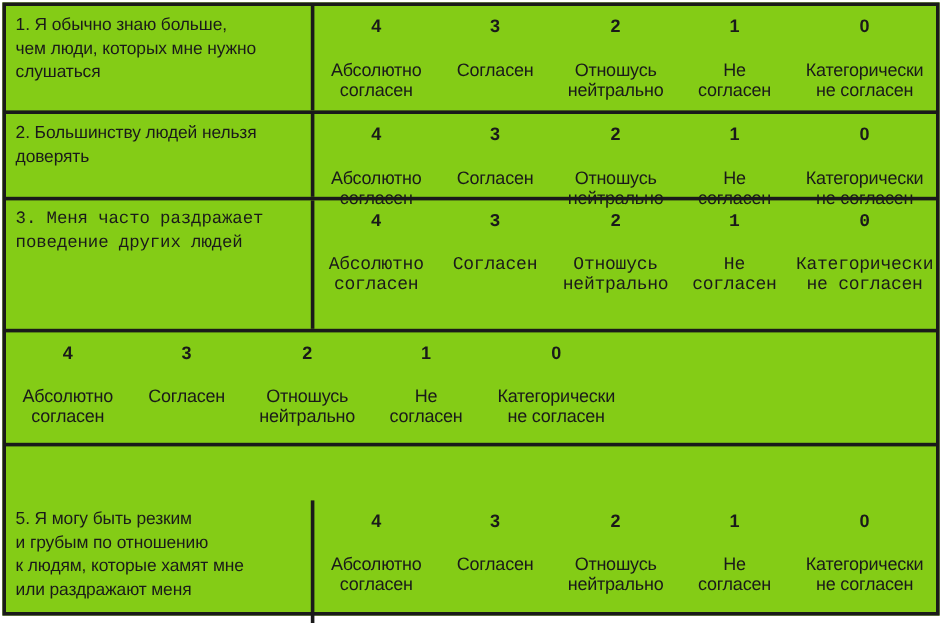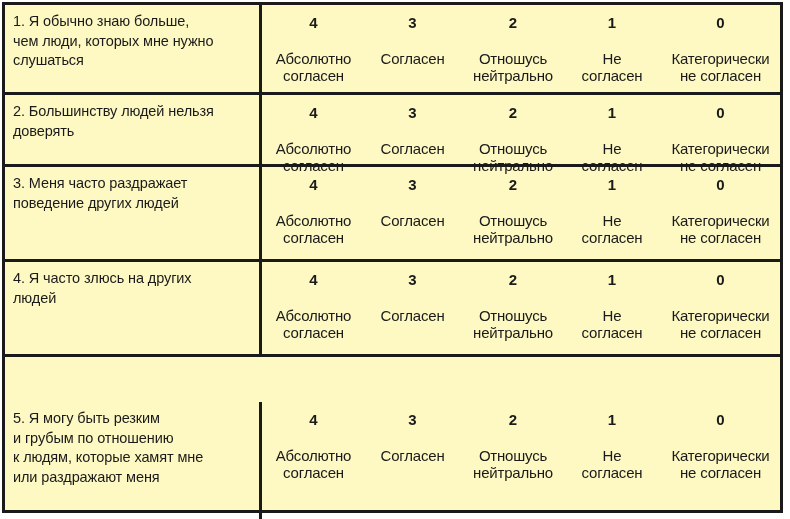--- a/index.html
+++ b/index.html
@@ -17,38 +17,38 @@
   }
 
   #questionnaire {
     position: absolute;
     left: 2px;
     top: 2px;
     width: 781px;
     height: 511px;
     box-sizing: border-box;
     border: 3px solid #1a1a1a;
-    background: #fef9c3;
+    background: #84cc16;
   }
 
   .rows {
     display: block;
     width: 100%;
   }
 
   .qrow {
     display: flex;
     box-sizing: border-box;
     border-bottom: 3px solid #1a1a1a;
     width: 100%;
   }
 
   .qrow.r1 { height: 90px; }
   .qrow.r2 { height: 72px; }
-  .qrow.r3 { height: 95px; }
+  .qrow.r3 { height: 110px; font-family: Liberation Mono, monospace; }
   .qrow.r4 { height: 95px; }
   .qrow.r5 { height: 126px; margin-top: 45px; }
 
   .qcell {
     box-sizing: border-box;
     width: 257px;
     flex: 0 0 257px;
     border-right: 3px solid #1a1a1a;
     padding: 7px 8px 4px 8px;
     font-size: 14.5px;
@@ -224,24 +224,20 @@
         </div>
         <div class="scale-col c4">
           <span class="scale-num">0</span>
           <span class="scale-label">Категорически
 не согласен</span>
         </div>
       </div>
     </div>
 
     <div class="qrow r4">
-      <div class="qcell">
-        <span class="qtext">4. Я часто злюсь на других
-людей</span>
-      </div>
       <div class="scalecell">
         <div class="scale-col c0">
           <span class="scale-num">4</span>
           <span class="scale-label">Абсолютно
 согласен</span>
         </div>
         <div class="scale-col c1">
           <span class="scale-num">3</span>
           <span class="scale-label">Согласен</span>
         </div>

